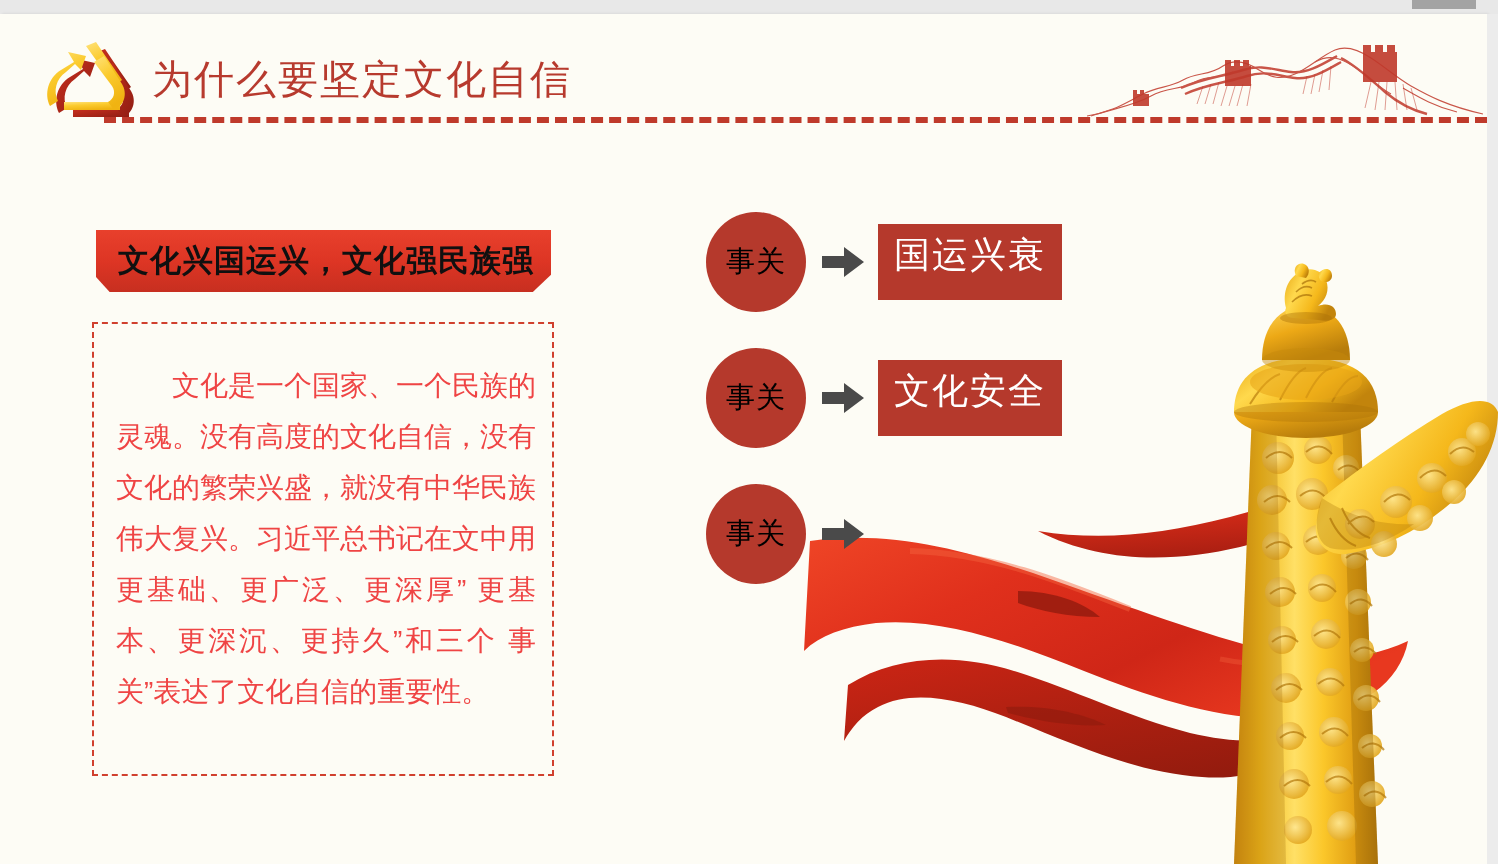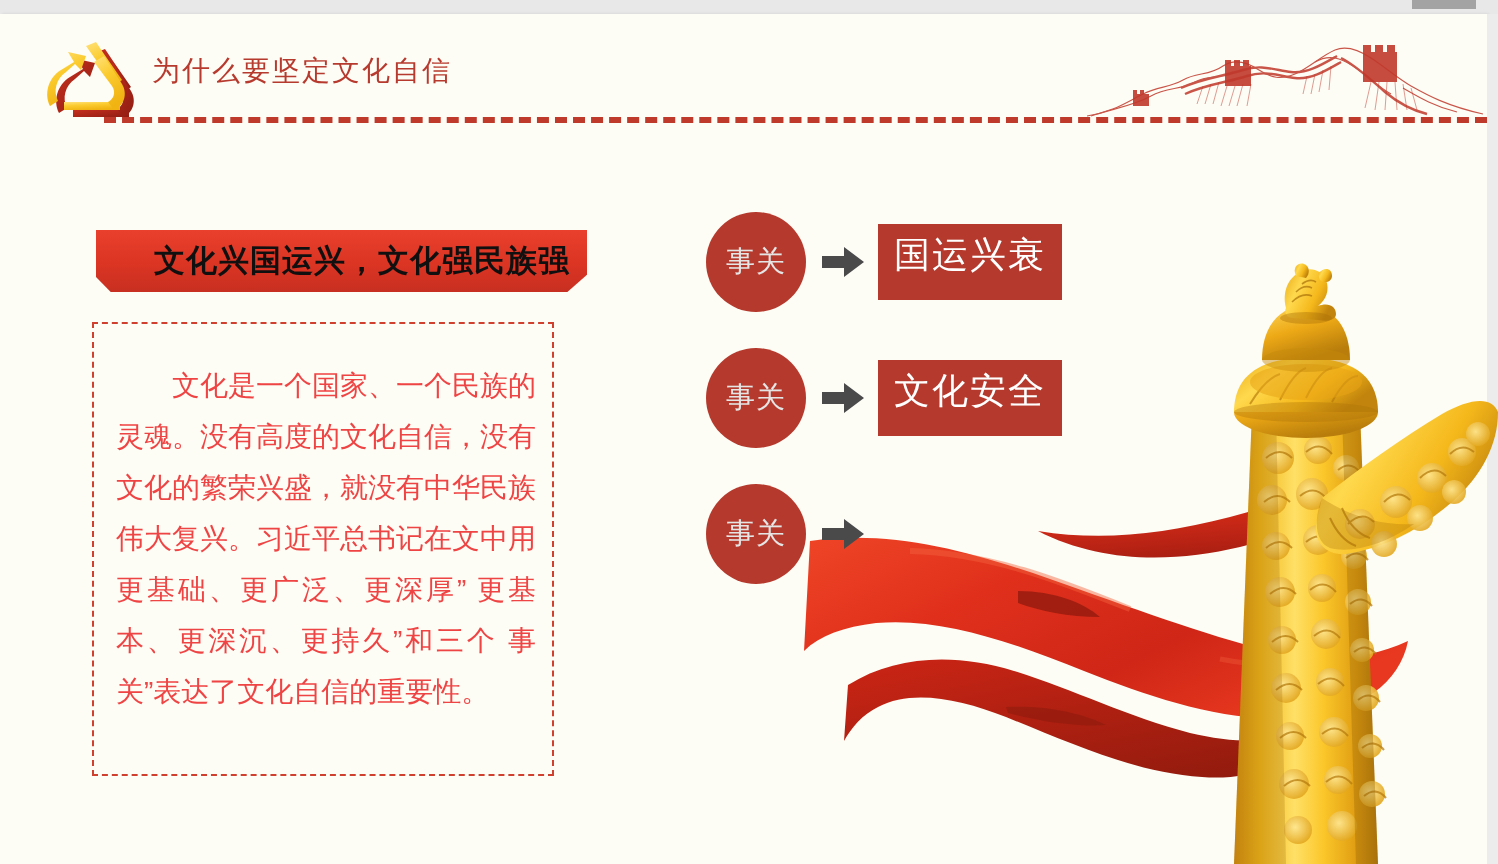--- a/index.html
+++ b/index.html
@@ -50,21 +50,21 @@
   }
 
   
   .header { position: absolute; top: 0; left: 0; width: 1487px; height: 135px; }
 
   .emblem { position: absolute; left: 28px; top: 36px; width: 118px; height: 92px; }
 
   .page-title {
     position: absolute;
     left: 152px; top: 52px;
-    font-size: 28px;
+    font-size: 40px;
     font-weight: 500;
     color: #b73a2e;
     letter-spacing: 2px;
     white-space: nowrap;
     font-family: "Liberation Sans", "DejaVu Sans", sans-serif;
   }
 
   .greatwall { position: absolute; left: 1085px; top: 36px; width: 400px; height: 84px; }
 
   .divider {
@@ -77,21 +77,20 @@
   
   .ribbon-banner {
     position: absolute;
     left: 96px; top: 230px;
     width: 455px; height: 62px;
     background: linear-gradient(180deg,#e8402c 0%, #dd3524 52%, #c72f20 100%);
     clip-path: polygon(0 0, 100% 0, 100% 72%, 96% 100%, 3% 100%, 0 76%);
     filter: drop-shadow(3px 4px 3px rgba(0,0,0,.22));
     display: flex;
     align-items: center;
-    padding-left: 36px;
   }
   .ribbon-banner-text {
     margin-left: 22px;
     font-size: 31px;
     font-weight: bold;
     color: #101010;
     letter-spacing: 1px;
     white-space: nowrap;
   }
 
@@ -120,21 +119,21 @@
     position: relative;
     height: 100px;
     display: flex;
     align-items: center;
     margin-bottom: 36px;
   }
   .row-circle {
     width: 100px; height: 100px;
     border-radius: 50%;
     background: #b5392c;
-    color: #e5e5e5;
+    color: #000000;
     display: flex;
     align-items: center;
     justify-content: center;
     font-size: 29px;
     letter-spacing: 1px;
     flex: none;
     z-index: 3;
   }
   .row-arrow {
     width: 46px;

